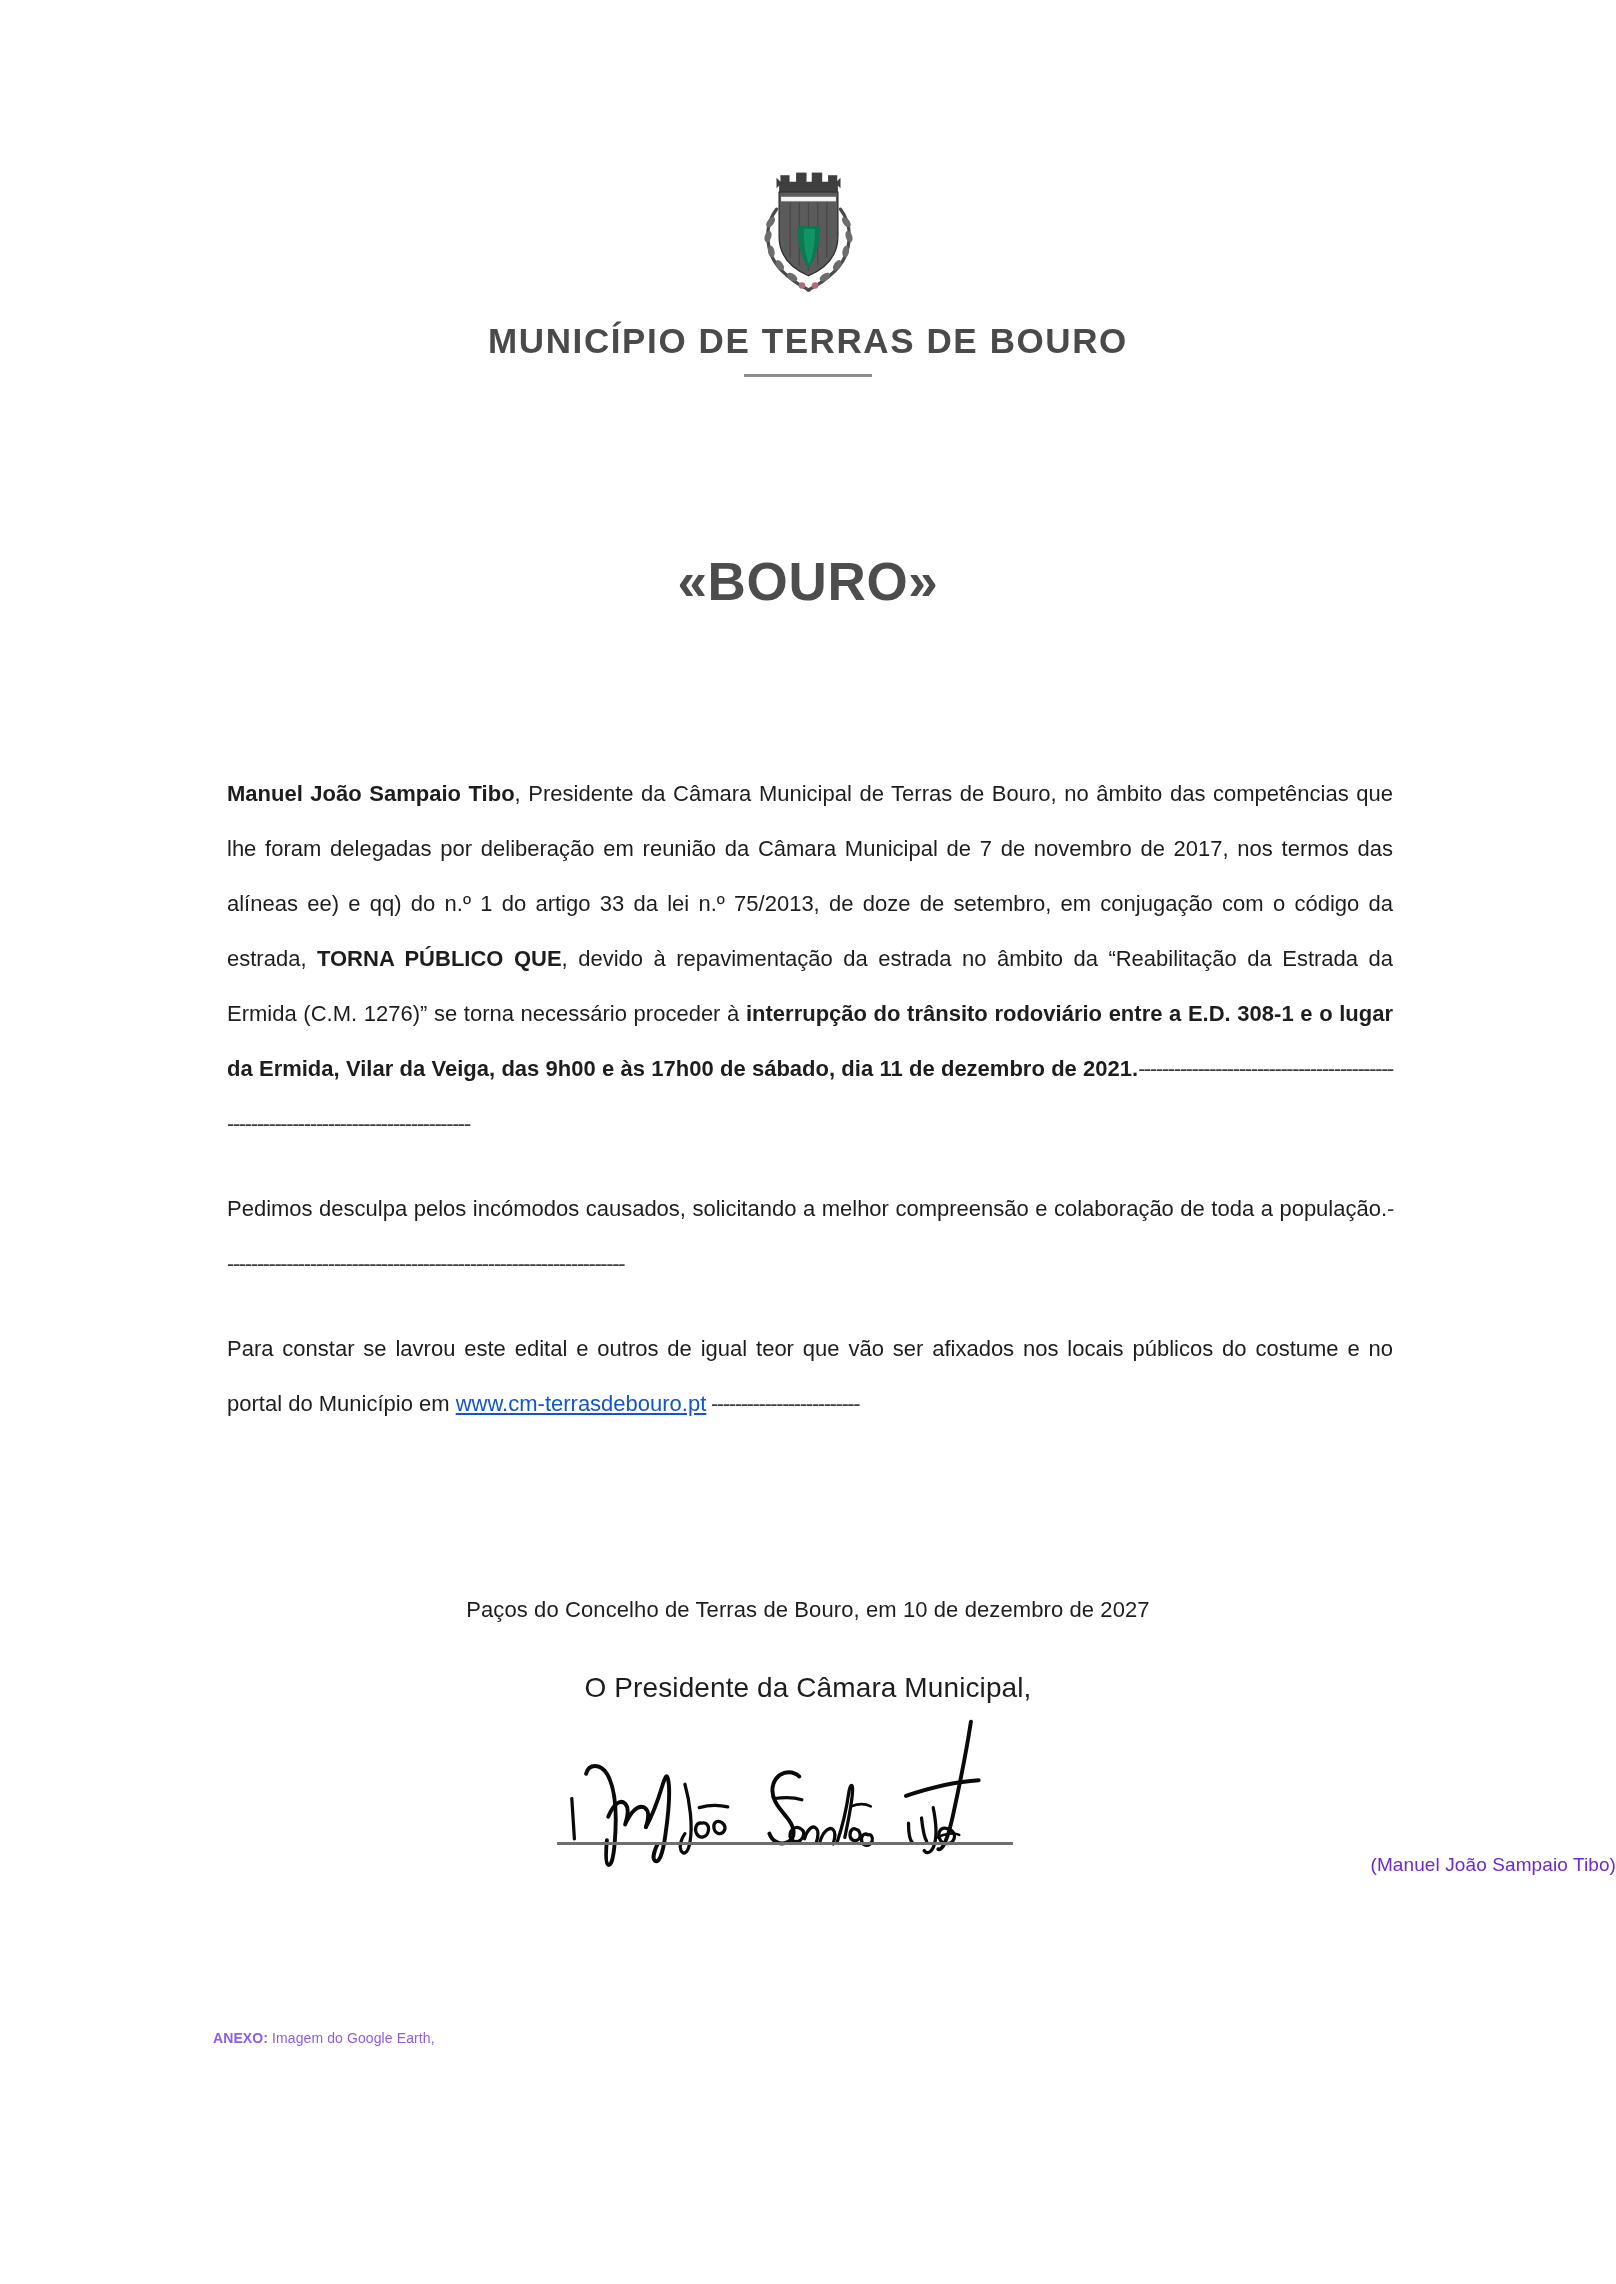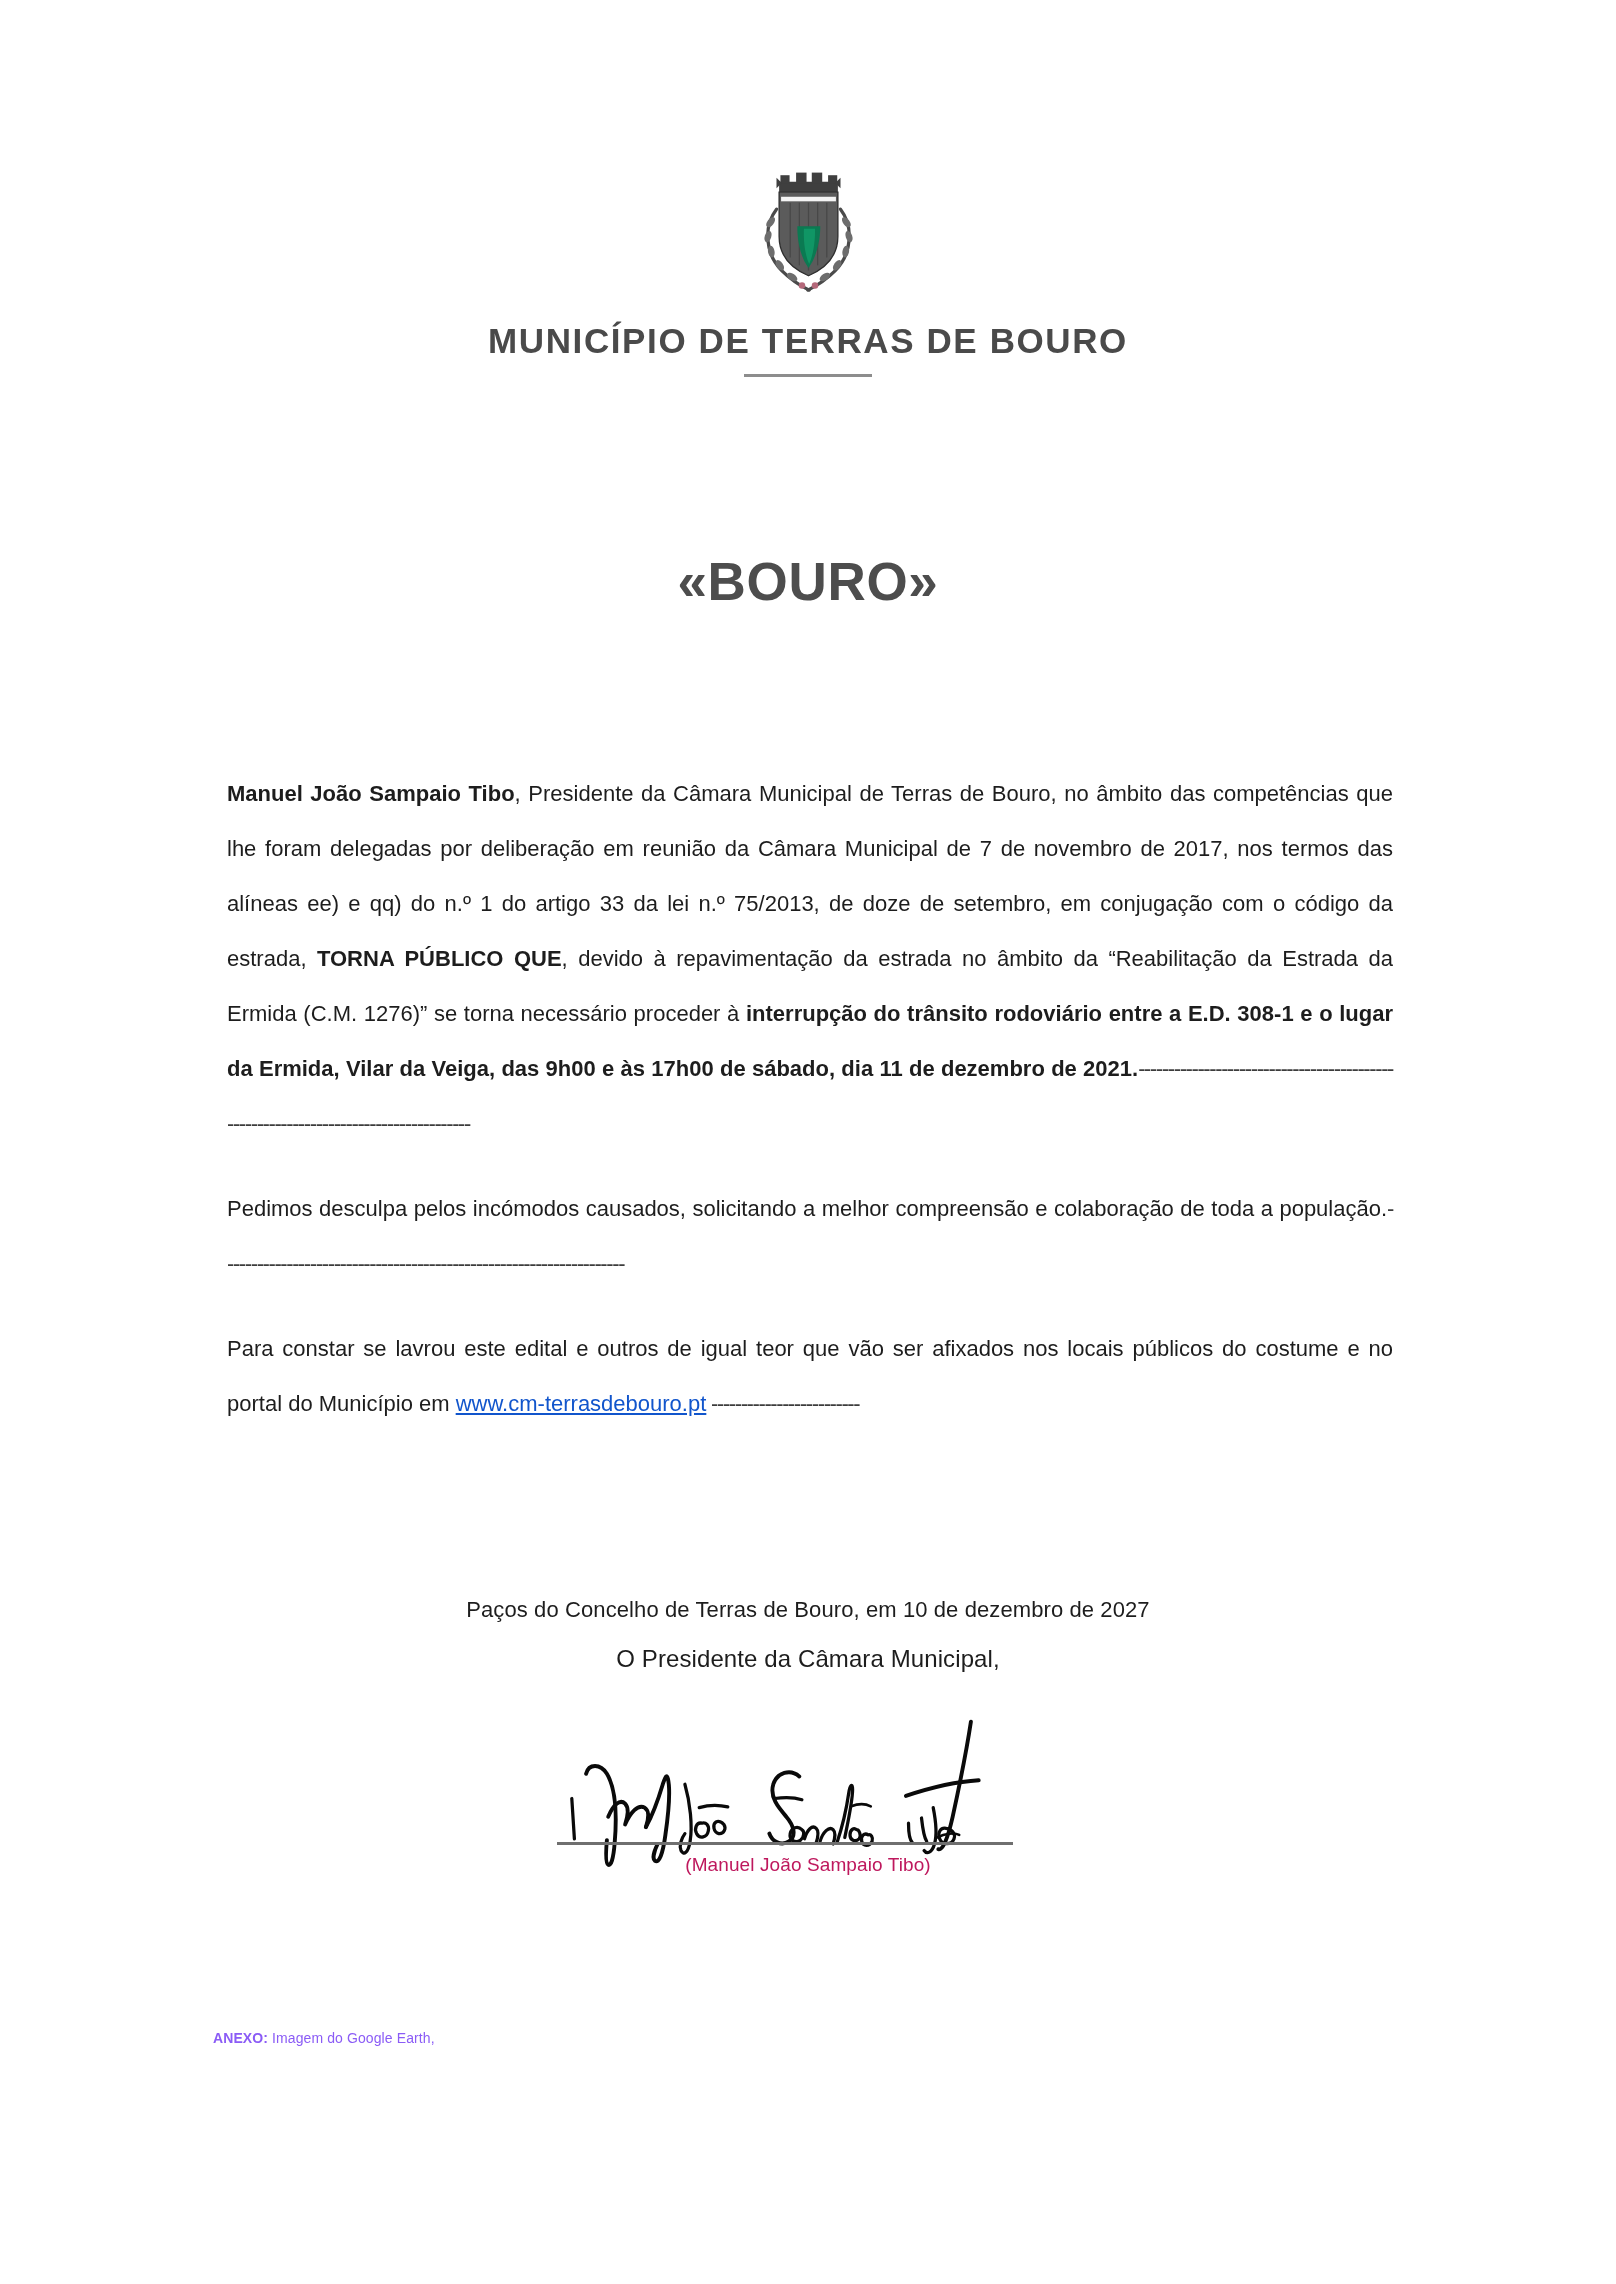--- a/index.html
+++ b/index.html
@@ -108,22 +108,22 @@
     left: 0;
     width: 100%;
     text-align: center;
   }
   .place-date {
     font-size: 22px;
     color: #1d1d1d;
     letter-spacing: 0.1px;
   }
   .president-label {
-    margin-top: 22px;
-    font-size: 24px;
+    margin-top: 49px;
+    font-size: 28px;
     color: #1d1d1d;
     letter-spacing: 0.1px;
   }
 
   .sig-zone {
     position: absolute;
     top: 1701px;
     left: 0;
     width: 100%;
     height: 209px;
@@ -141,23 +141,23 @@
     top: 1842px;
     width: 456px;
     height: 2.6px;
     background: #6f6f6f;
   }
   .sig-name {
     position: absolute;
     left: 0;
     top: 1854px;
     width: 100%;
-    text-align: center;
+    text-align: right;
     font-size: 19px;
-    color: #be185d;
+    color: #6d28d9;
     letter-spacing: 0.1px;
   }
 
   
   .anexo {
     position: absolute;
     top: 2030px;
     left: 213px;
     font-size: 14px;
     color: #8b5cf6;

